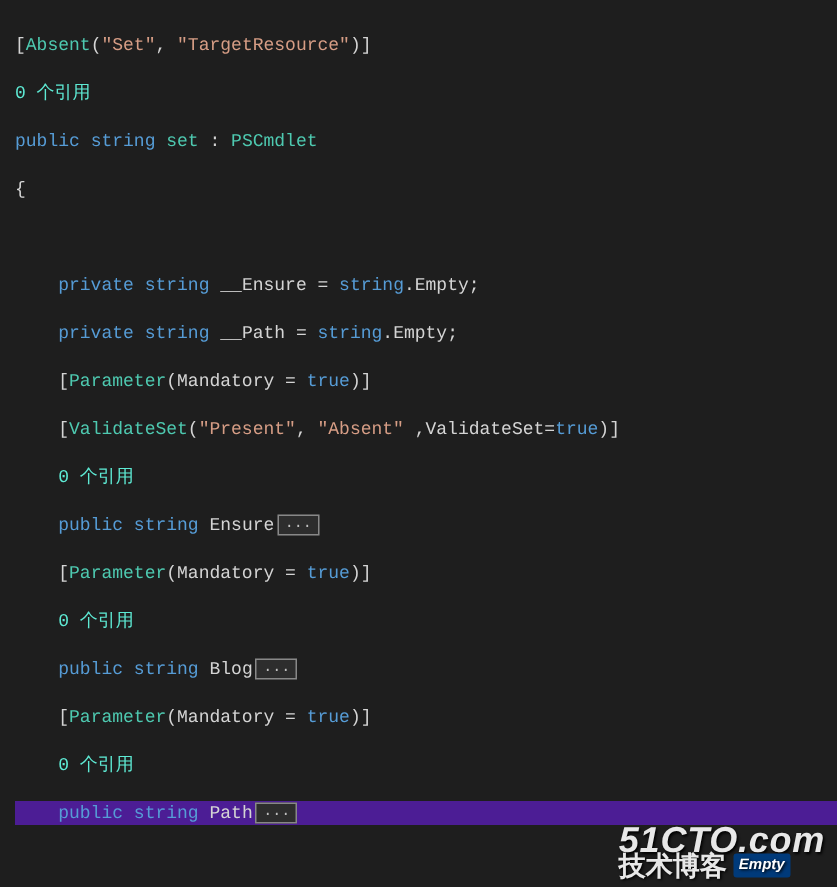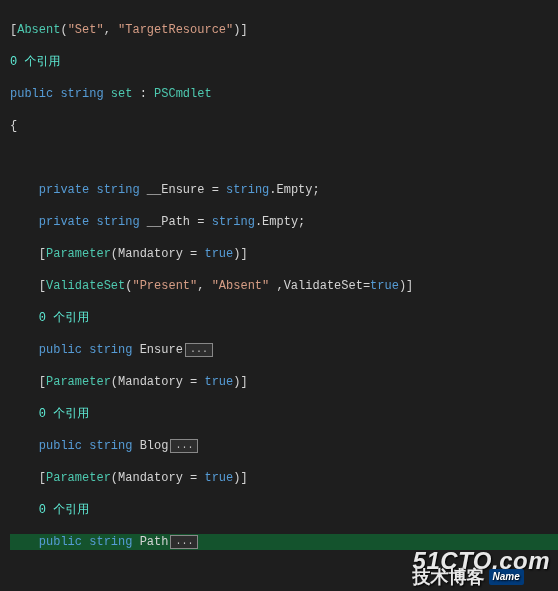--- a/index.html
+++ b/index.html
@@ -17,21 +17,21 @@
   }
   .code {
     padding: 6px 0 0 10px;
     white-space: pre;
   }
   .line {
     display: block;
     min-height: 16px;
   }
   .highlight {
-    background: #14532d;
+    background: #4c1d95;
   }
   .k  { color: #569cd6; }   
   .t  { color: #4ec9b0; }   
   .s  { color: #d69d85; }
   .refg { color: #5eead4; }
   .foldbox {
     display: inline-block;
     border: 1px solid #888;
     background: #2d2d2d;
     padding: 0 4px;
@@ -113,14 +113,14 @@
 
 
 
 
 
 
 </div>
 
 <div class="watermark">
   <div class="top"><span>51CTO.com</span></div>
-  <div class="cn"><span>技术博客</span><span class="badge">Name</span></div>
+  <div class="cn"><span>技术博客</span><span class="badge">Empty</span></div>
 </div>
 
 </body></html>

